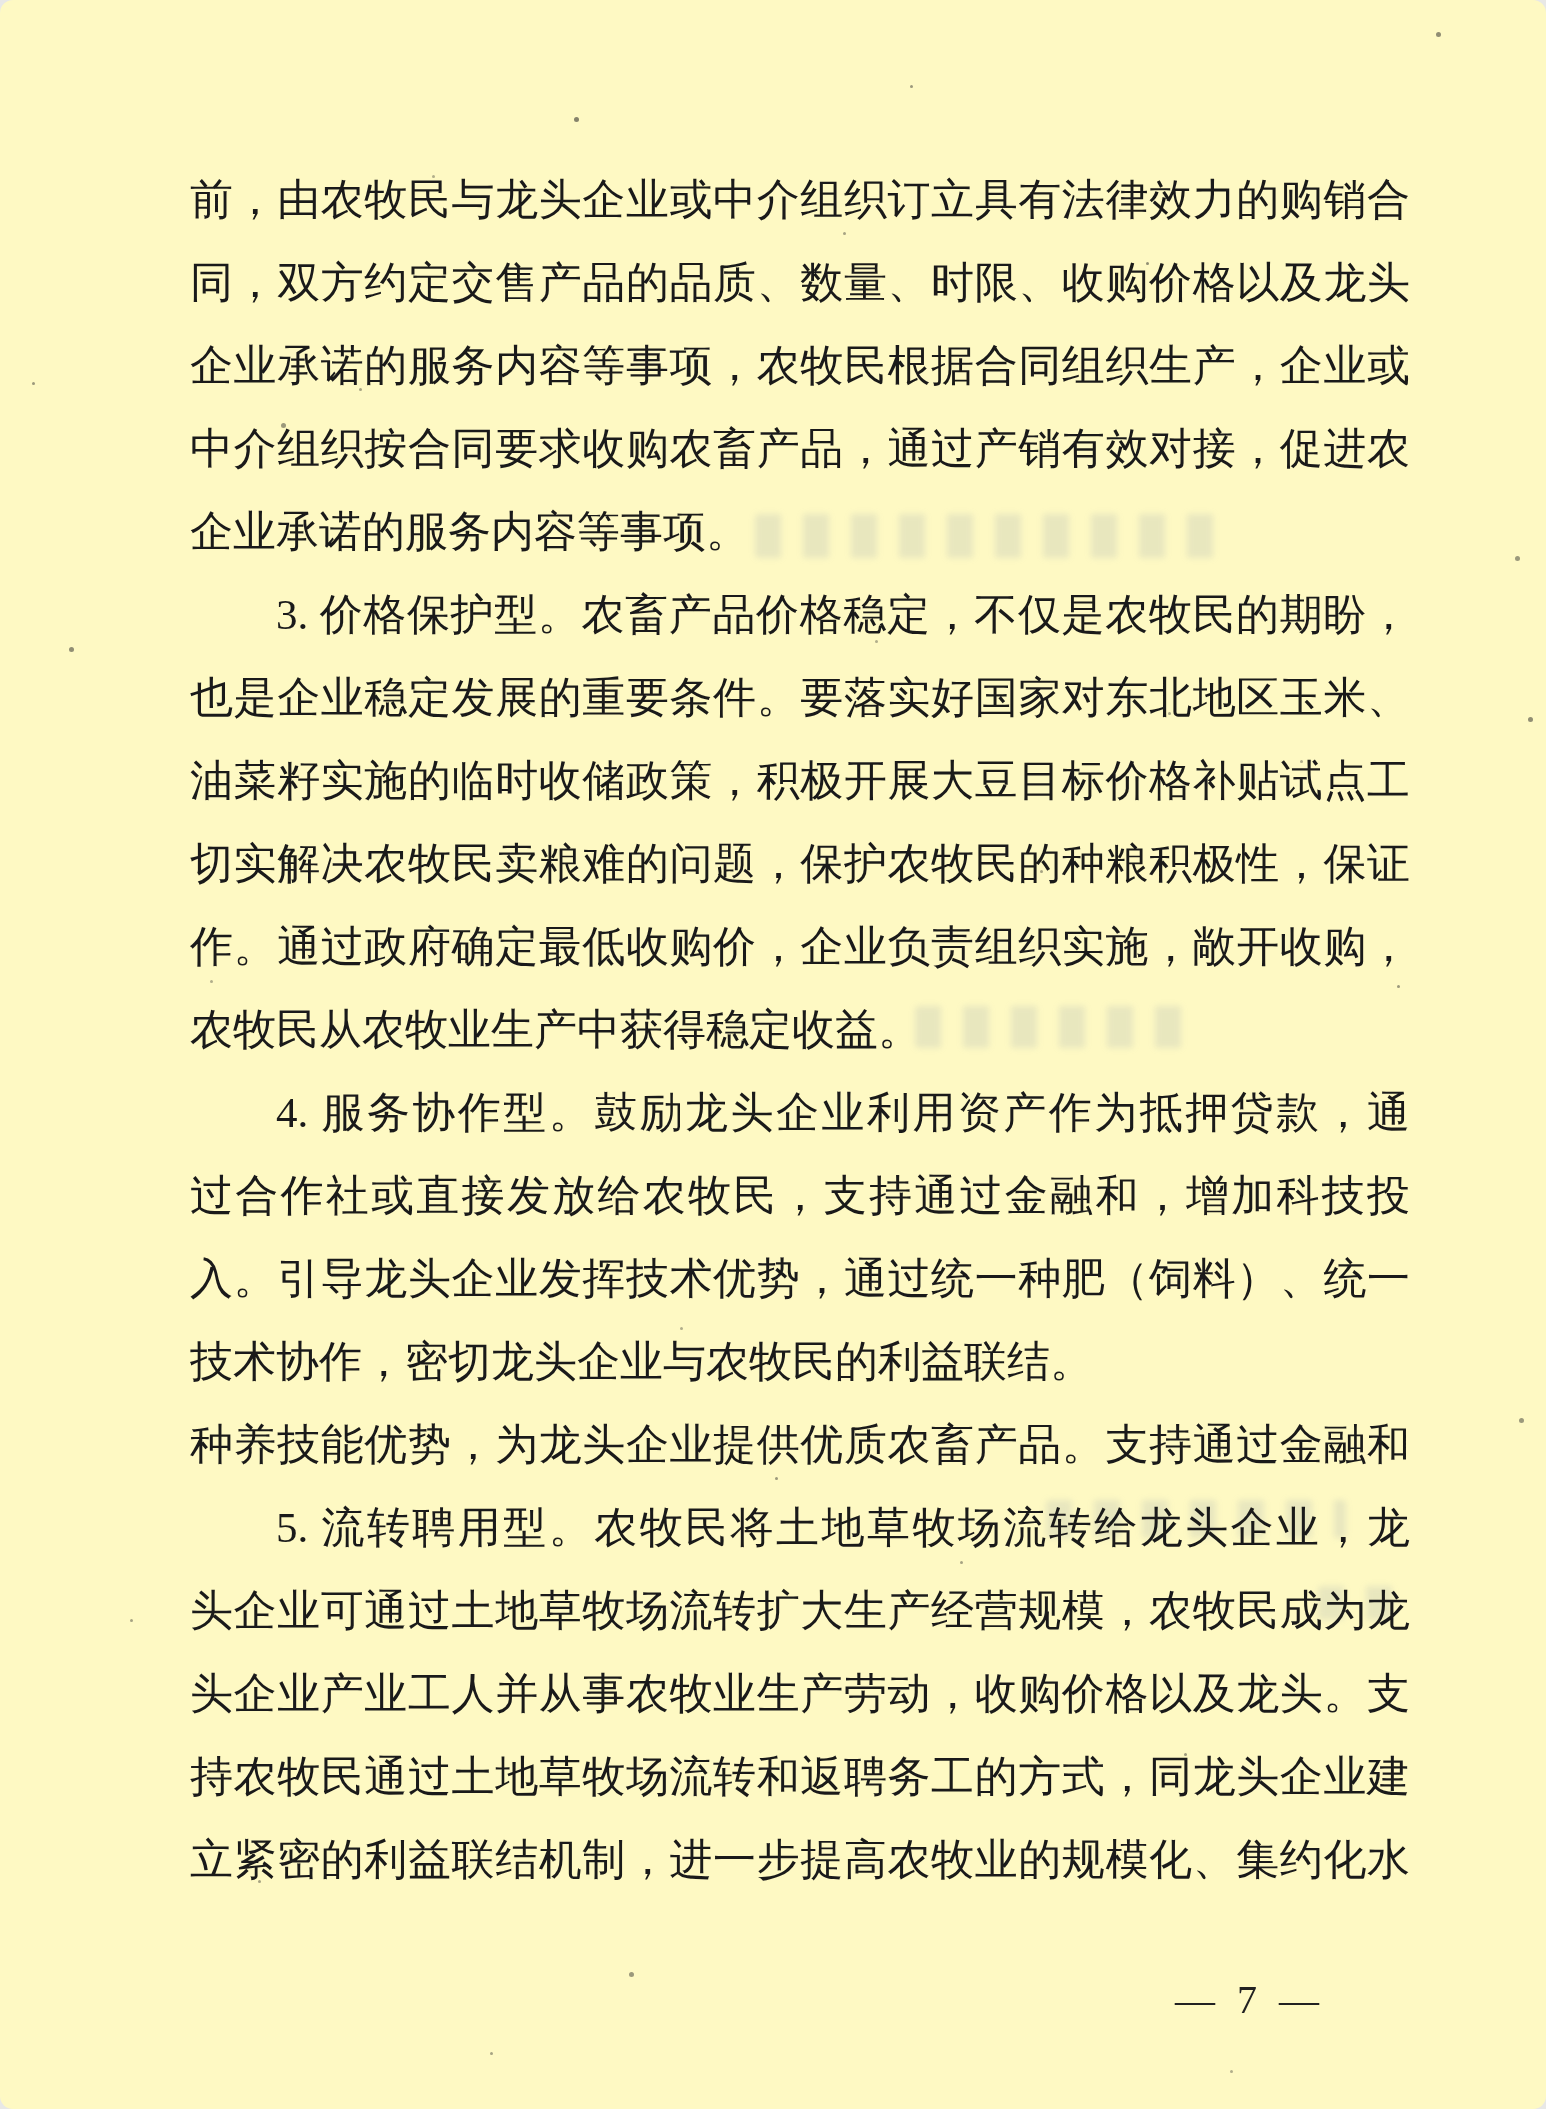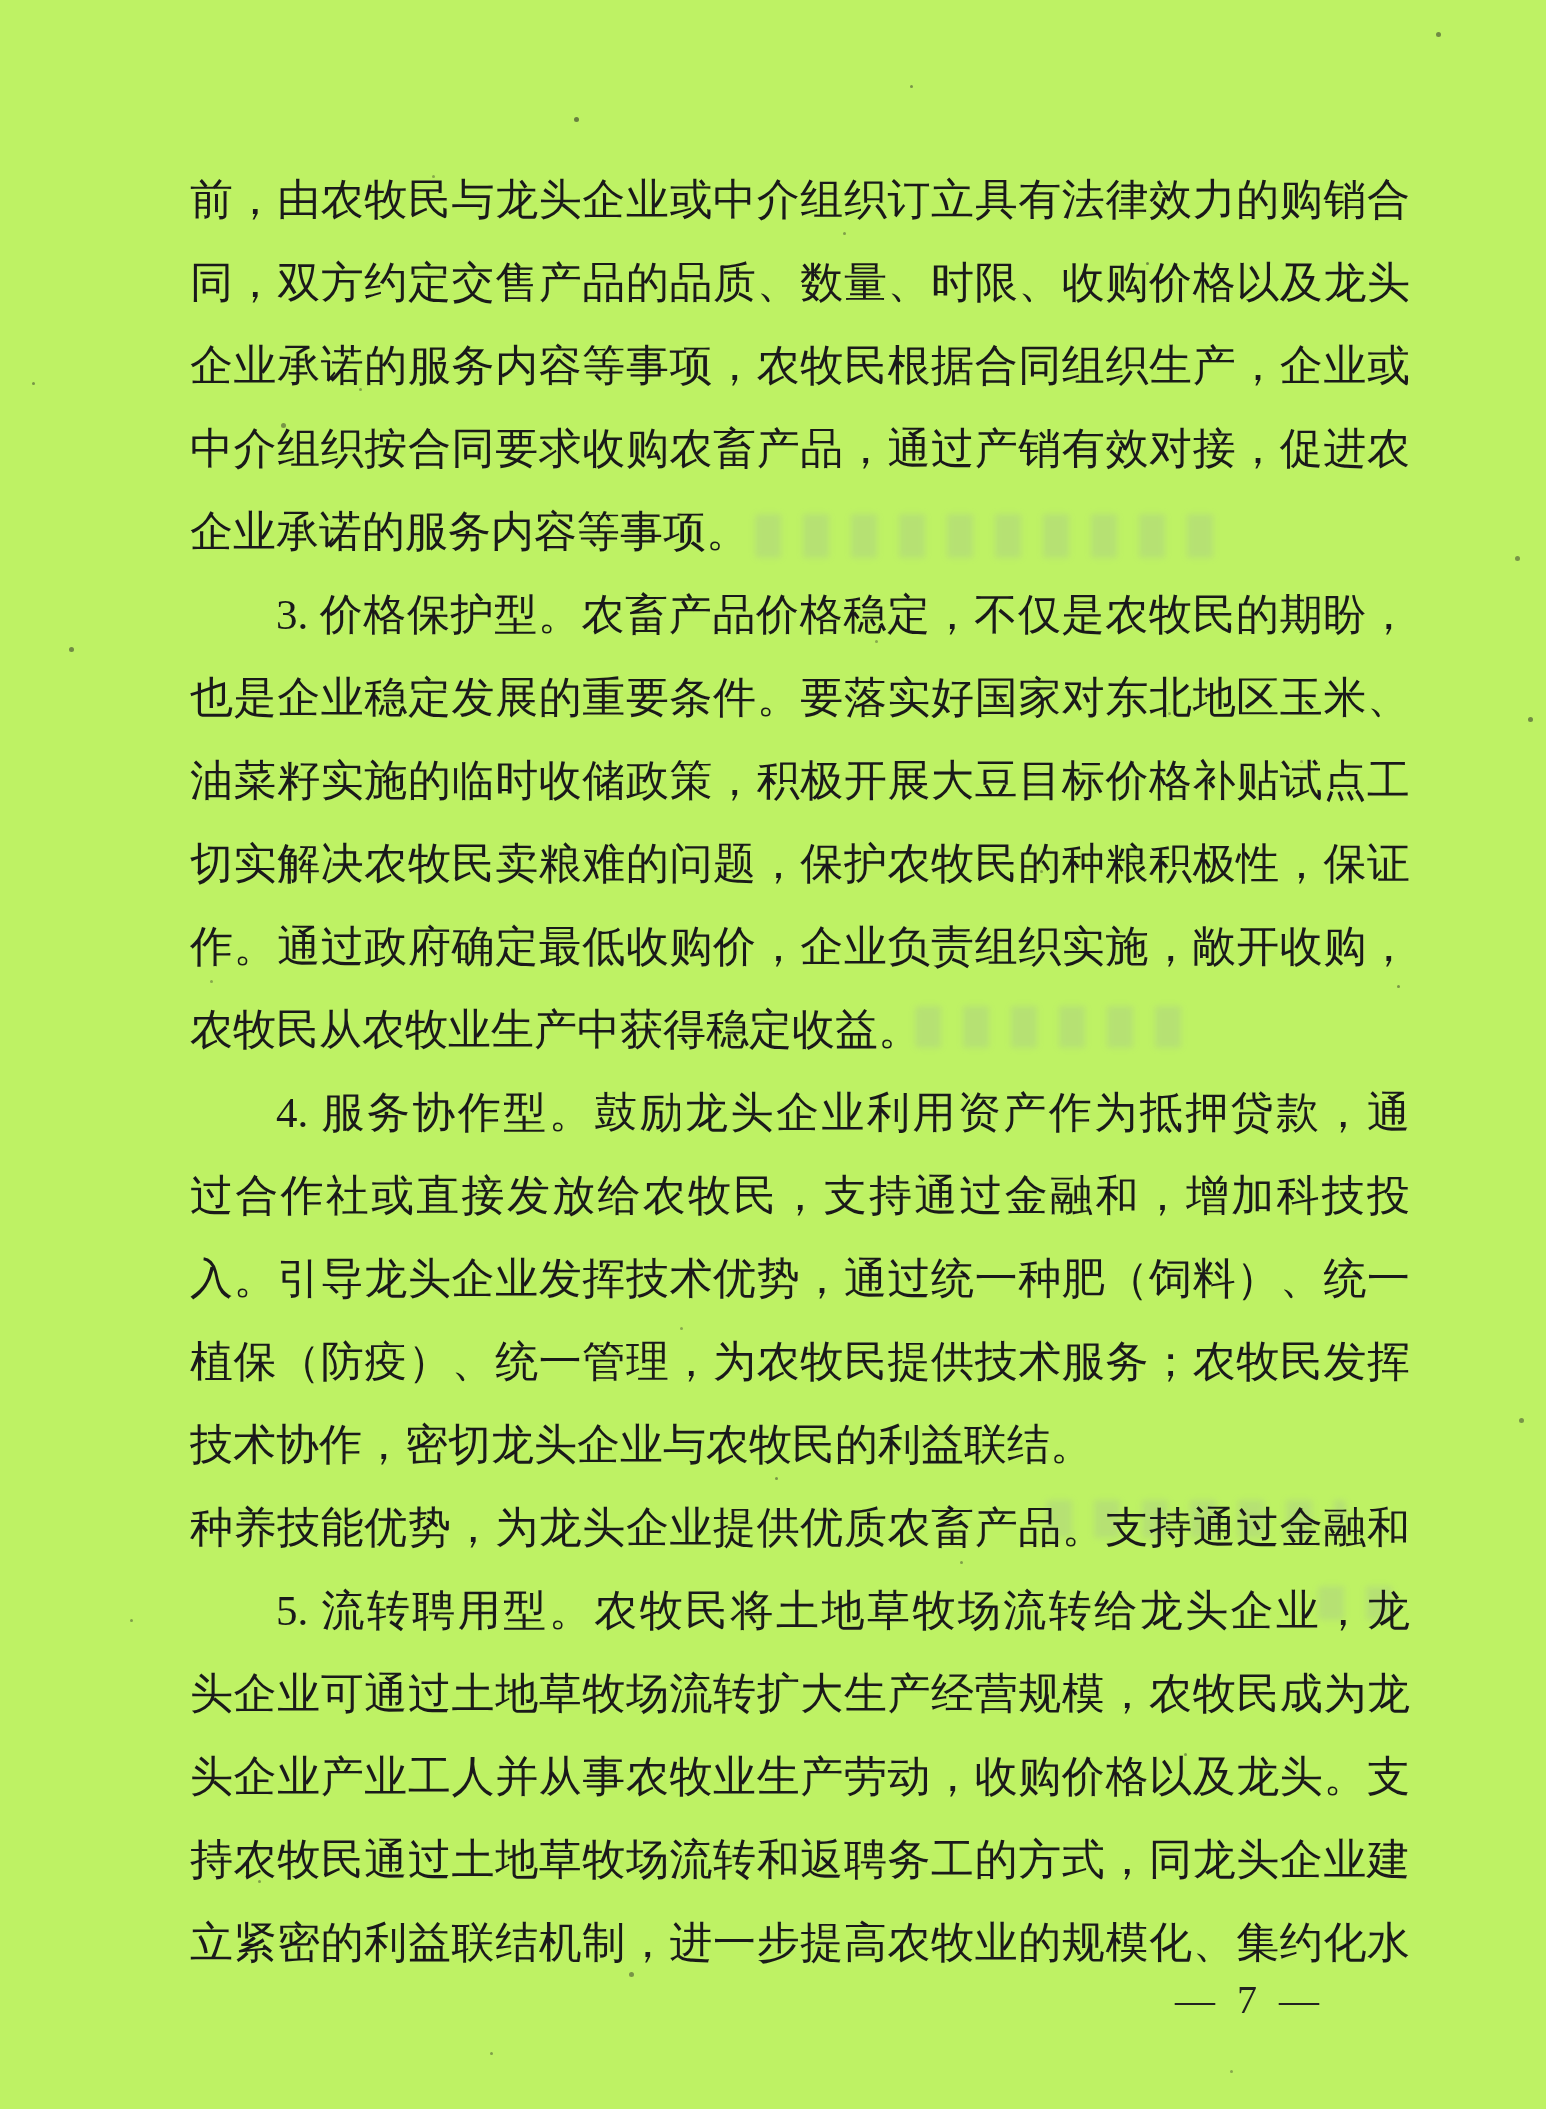--- a/index.html
+++ b/index.html
@@ -1,23 +1,24 @@
 <!DOCTYPE html>
 <html><head>
 <meta charset="utf-8">
 <style>
   html,body{margin:0;padding:0;background:#e8e8e6;}
   .page{
     position:relative;
     width:1546px;height:2109px;
     margin:0 auto;
-    background:#bef264;
+    background:#fef9c3;
     overflow:hidden;
     font-family:"Liberation Serif","DejaVu Serif",serif;
     color:#1a1a1a;
+    border-radius:13px;
   }
   .text-block{
     position:absolute;
     left:190px;top:158px;
     width:1220px;
   }
   .ln{
     display:block;
     height:83px;
     line-height:83px;
@@ -118,21 +119,20 @@
       <span class="ln">油菜籽实施的临时收储政策，积极开展大豆目标价格补贴试点工</span>
       <span class="ln">切实解决农牧民卖粮难的问题，保护农牧民的种粮积极性，保证</span>
       <span class="ln">作。通过政府确定最低收购价，企业负责组织实施，敞开收购，</span>
       <span class="ln end">农牧民从农牧业生产中获得稳定收益。</span>
     </div>
 
     <div>
       <span class="ln ind">4. 服务协作型。鼓励龙头企业利用资产作为抵押贷款，通</span>
       <span class="ln">过合作社或直接发放给农牧民，支持通过金融和，增加科技投</span>
       <span class="ln">入。引导龙头企业发挥技术优势，通过统一种肥（饲料）、统一</span>
-      <span class="ln">植保（防疫）、统一管理，为农牧民提供技术服务；农牧民发挥</span>
       <span class="ln end">技术协作，密切龙头企业与农牧民的利益联结。</span>
       <span class="ln">种养技能优势，为龙头企业提供优质农畜产品。支持通过金融和</span>
     </div>
 
     <div>
       <span class="ln ind">5. 流转聘用型。农牧民将土地草牧场流转给龙头企业，龙</span>
       <span class="ln">头企业可通过土地草牧场流转扩大生产经营规模，农牧民成为龙</span>
       <span class="ln">头企业产业工人并从事农牧业生产劳动，收购价格以及龙头。支</span>
       <span class="ln">持农牧民通过土地草牧场流转和返聘务工的方式，同龙头企业建</span>
       <span class="ln">立紧密的利益联结机制，进一步提高农牧业的规模化、集约化水</span>

